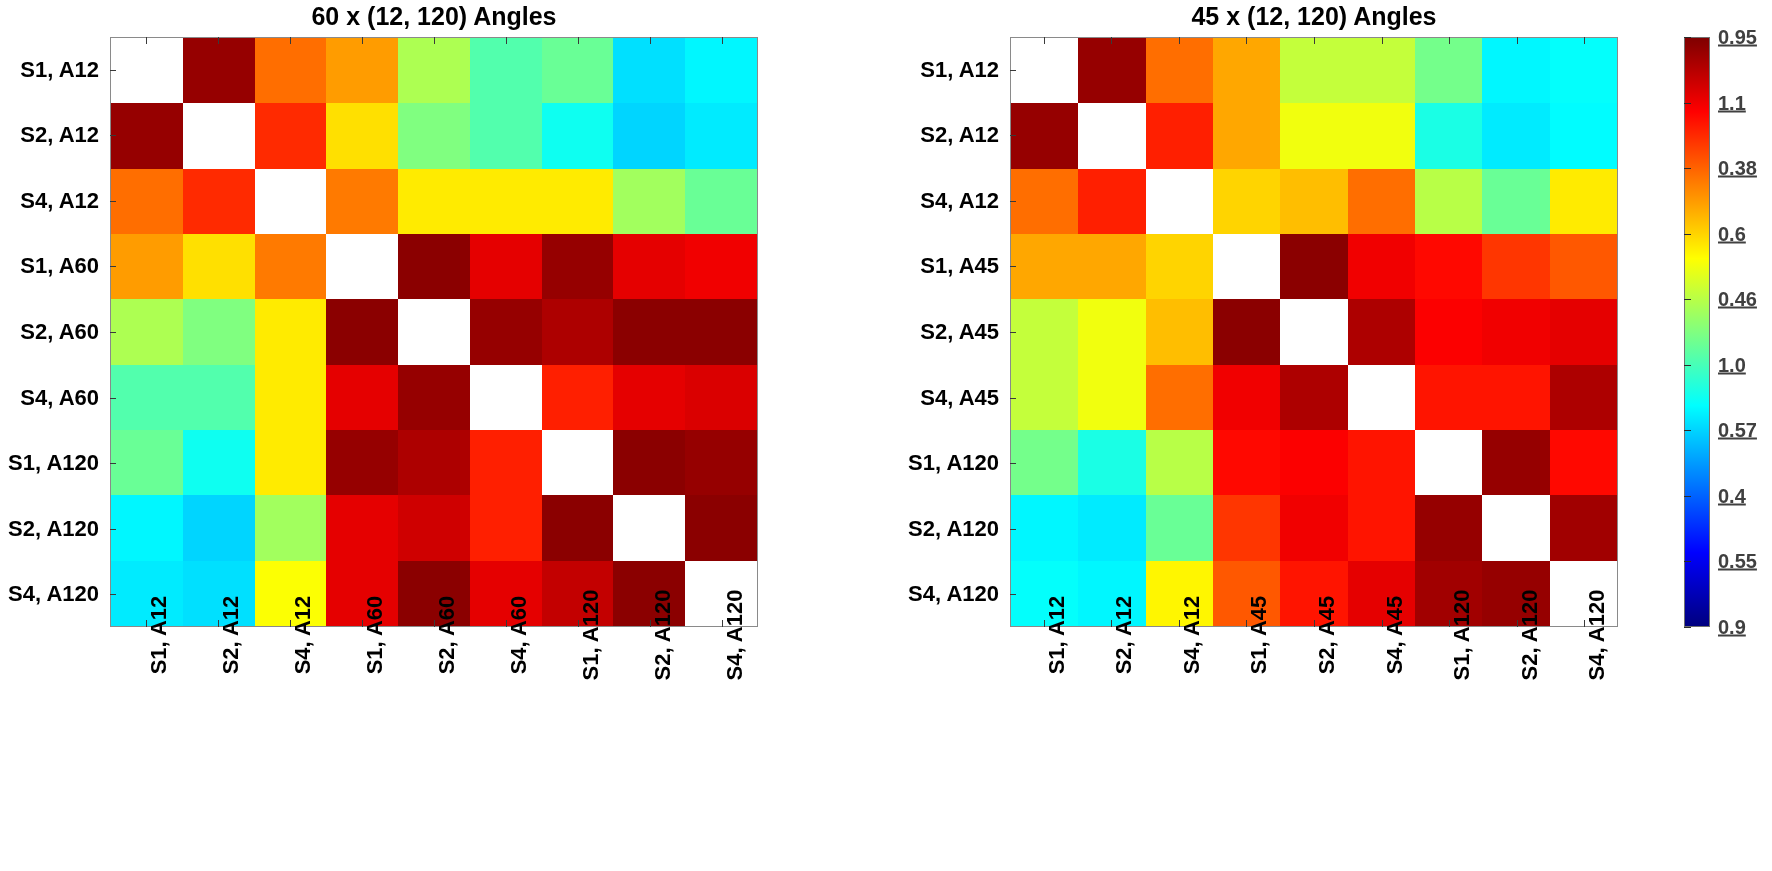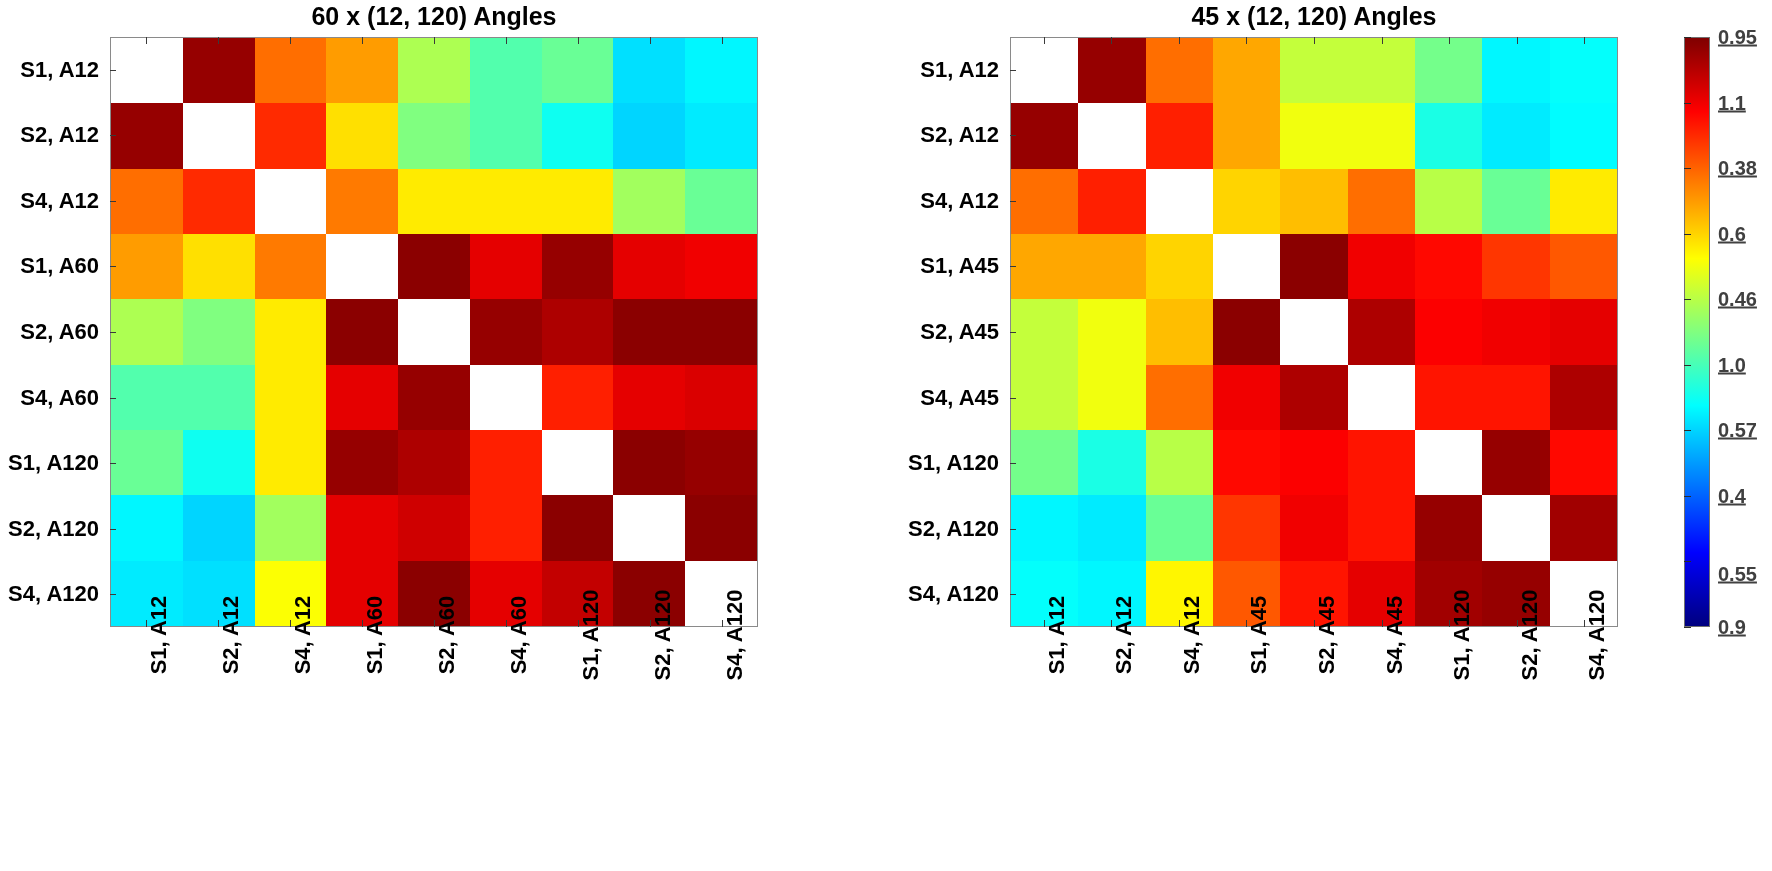--- a/index.html
+++ b/index.html
@@ -476,17 +476,17 @@
       <div class="cb-label" style="top: 197px;">0.6</div>
       <div class="cb-tick" style="left: 0px; top: 262px;"></div>
       <div class="cb-label" style="top: 262px;">0.46</div>
       <div class="cb-tick" style="left: 0px; top: 328px;"></div>
       <div class="cb-label" style="top: 328px;">1.0</div>
       <div class="cb-tick" style="left: 0px; top: 393px;"></div>
       <div class="cb-label" style="top: 393px;">0.57</div>
       <div class="cb-tick" style="left: 0px; top: 459px;"></div>
       <div class="cb-label" style="top: 459px;">0.4</div>
       <div class="cb-tick" style="left: 0px; top: 524px;"></div>
-      <div class="cb-label" style="top: 537px;">0.55</div>
+      <div class="cb-label" style="top: 524px;">0.55</div>
       <div class="cb-tick" style="left: 0px; top: 590px;"></div>
       <div class="cb-label" style="top: 590px;">0.9</div>
     </div>
   </div>
 
 </body></html>

